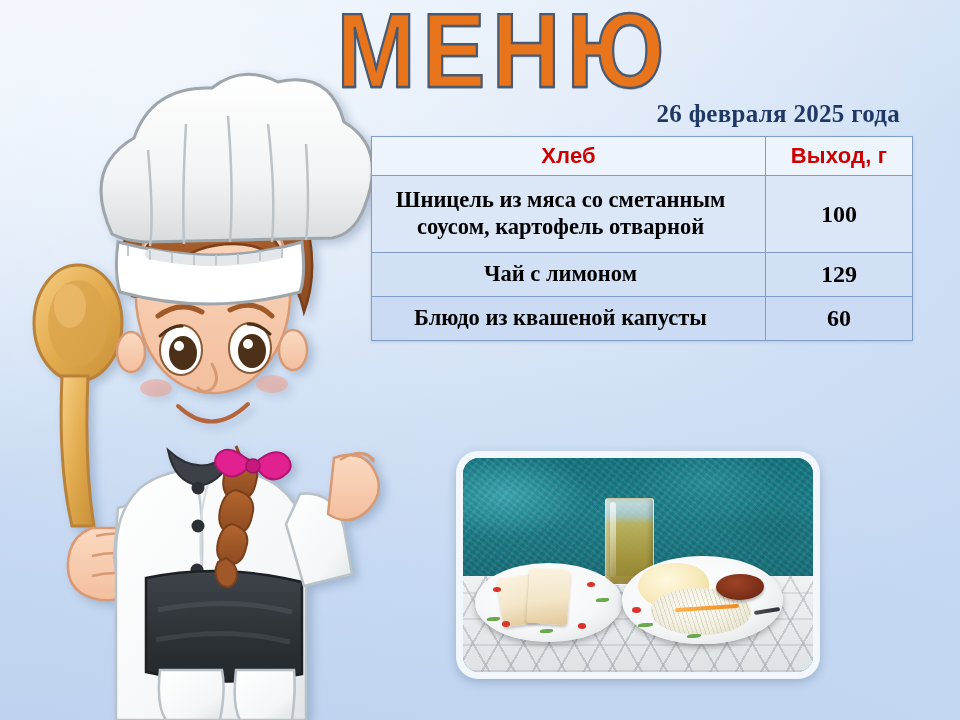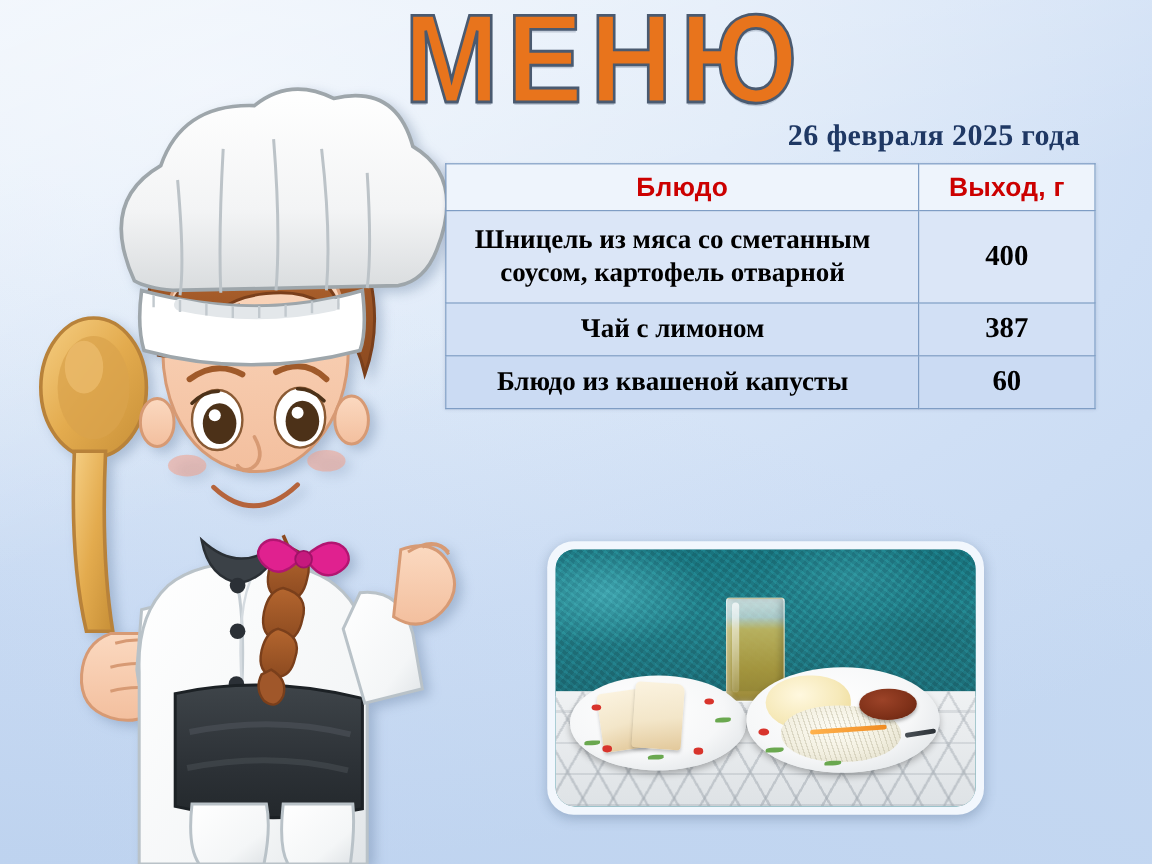--- a/index.html
+++ b/index.html
@@ -391,32 +391,32 @@
 
   <div class="date-line">26 февраля 2025 года</div>
 
   <table class="menu-table">
     <colgroup>
         <col class="c-dish">
         <col class="c-out">
       </colgroup>
     <thead>
       <tr>
-        <th>Блюдо</th>
+        <th>Хлеб</th>
         <th>Выход, г</th>
       </tr>
     </thead>
     <tbody>
       <tr>
         <td class="dish">Шницель из мяса со сметанным соусом, картофель отварной</td>
-        <td class="out">400</td>
+        <td class="out">100</td>
       </tr>
       <tr>
         <td class="dish">Чай с лимоном</td>
-        <td class="out">387</td>
+        <td class="out">129</td>
       </tr>
       <tr>
         <td class="dish">Блюдо из квашеной капусты</td>
         <td class="out">60</td>
       </tr>
     </tbody>
   </table>
 
   <div class="photo-frame">
     <div class="photo">

